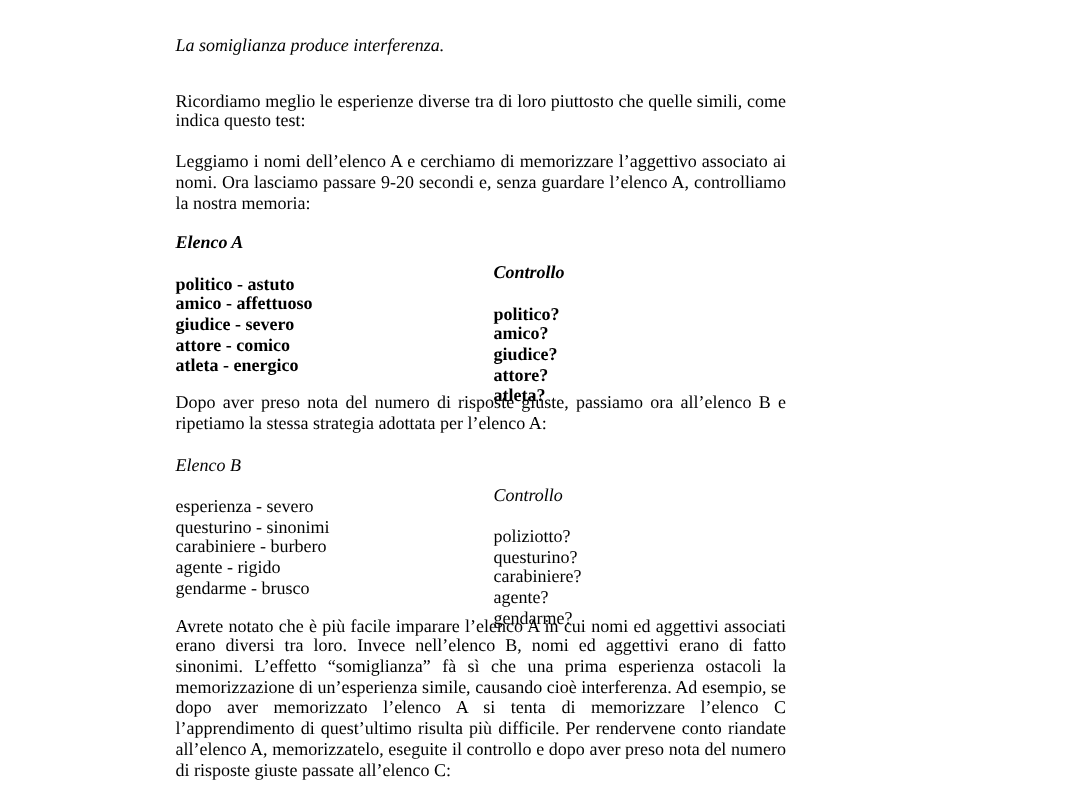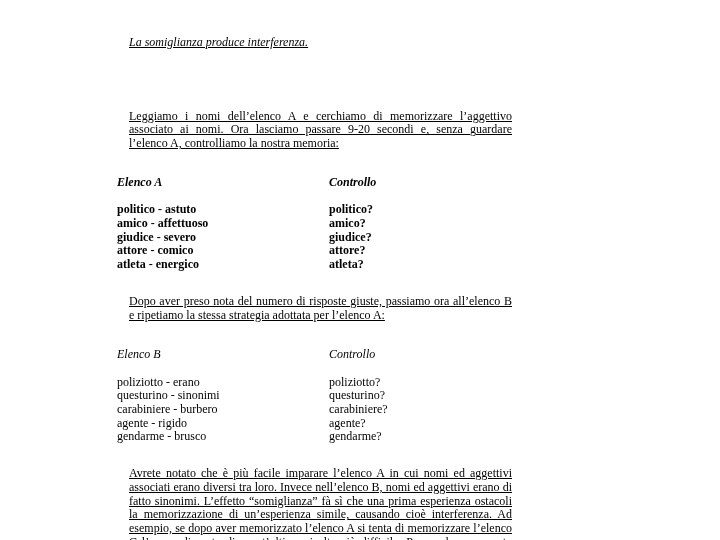--- a/index.html
+++ b/index.html
@@ -1,35 +1,36 @@
 <!DOCTYPE html>
 <html><head>
 <meta charset="utf-8">
 <style>
   html, body { margin:0; padding:0; background:#ffffff; }
   body { width:720px; height:540px; position:relative; overflow:hidden;
          font-family:"Liberation Serif", "DejaVu Serif", serif; font-size:12px; color:#000; }
   .page { position:absolute; left:117px; top:24px; width:407px; }
-  p { margin:12px; text-align:justify; line-height:13.7px;text-decoration:underline; }
+  p { margin:0; text-align:justify; line-height:13.7px; }
   .title { font-style:italic; }
   .gap-lg { height:23px; }
   .gap { height:13px; }
   .col { position:absolute; top:0; }
   .col-left { left:0; }
-  .col-right { left:212px; }
+  .col-right { left:212px;margin-top:20px; }
   .italic { font-style:italic; }
   .row { line-height:13.7px; white-space:nowrap; }
   .tbl { position:relative; }
 </style>
 </head>
 <body>
 
 <div class="page">
   <p class="title">La somiglianza produce interferenza.</p>
   <div class="gap-lg"></div>
+  <p>Ricordiamo meglio le esperienze diverse tra di loro piuttosto che quelle simili, come indica questo test:</p>
   <div class="gap"></div>
   <p>Leggiamo i nomi dell’elenco A e cerchiamo di memorizzare l’aggettivo associato ai nomi. Ora lasciamo passare 9-20 secondi e, senza guardare l’elenco A, controlliamo la nostra memoria:</p>
   <div class="gap"></div>
 
   <div class="tbl" style="height:96px;font-weight:bold;">
     <div class="col col-left">
       <div class="row italic">Elenco A</div>
       <div class="row">&nbsp;</div>
       <div class="row">politico - astuto</div>
       <div class="row">amico - affettuoso</div>
@@ -49,21 +50,21 @@
   </div>
 
   <div class="gap" style="height:11px;"></div>
   <p>Dopo aver preso nota del numero di risposte giuste, passiamo ora all’elenco B e ripetiamo la stessa strategia adottata per l’elenco A:</p>
   <div class="gap" style="height:14px;"></div>
 
   <div class="tbl" style="height:96px;">
     <div class="col col-left">
       <div class="row italic">Elenco B</div>
       <div class="row">&nbsp;</div>
-      <div class="row">poliziotto - erano</div>
+      <div class="row">esperienza - severo</div>
       <div class="row">questurino - sinonimi</div>
       <div class="row">carabiniere - burbero</div>
       <div class="row">agente - rigido</div>
       <div class="row">gendarme - brusco</div>
     </div>
     <div class="col col-right">
       <div class="row italic">Controllo</div>
       <div class="row">&nbsp;</div>
       <div class="row">poliziotto?</div>
       <div class="row">questurino?</div>

